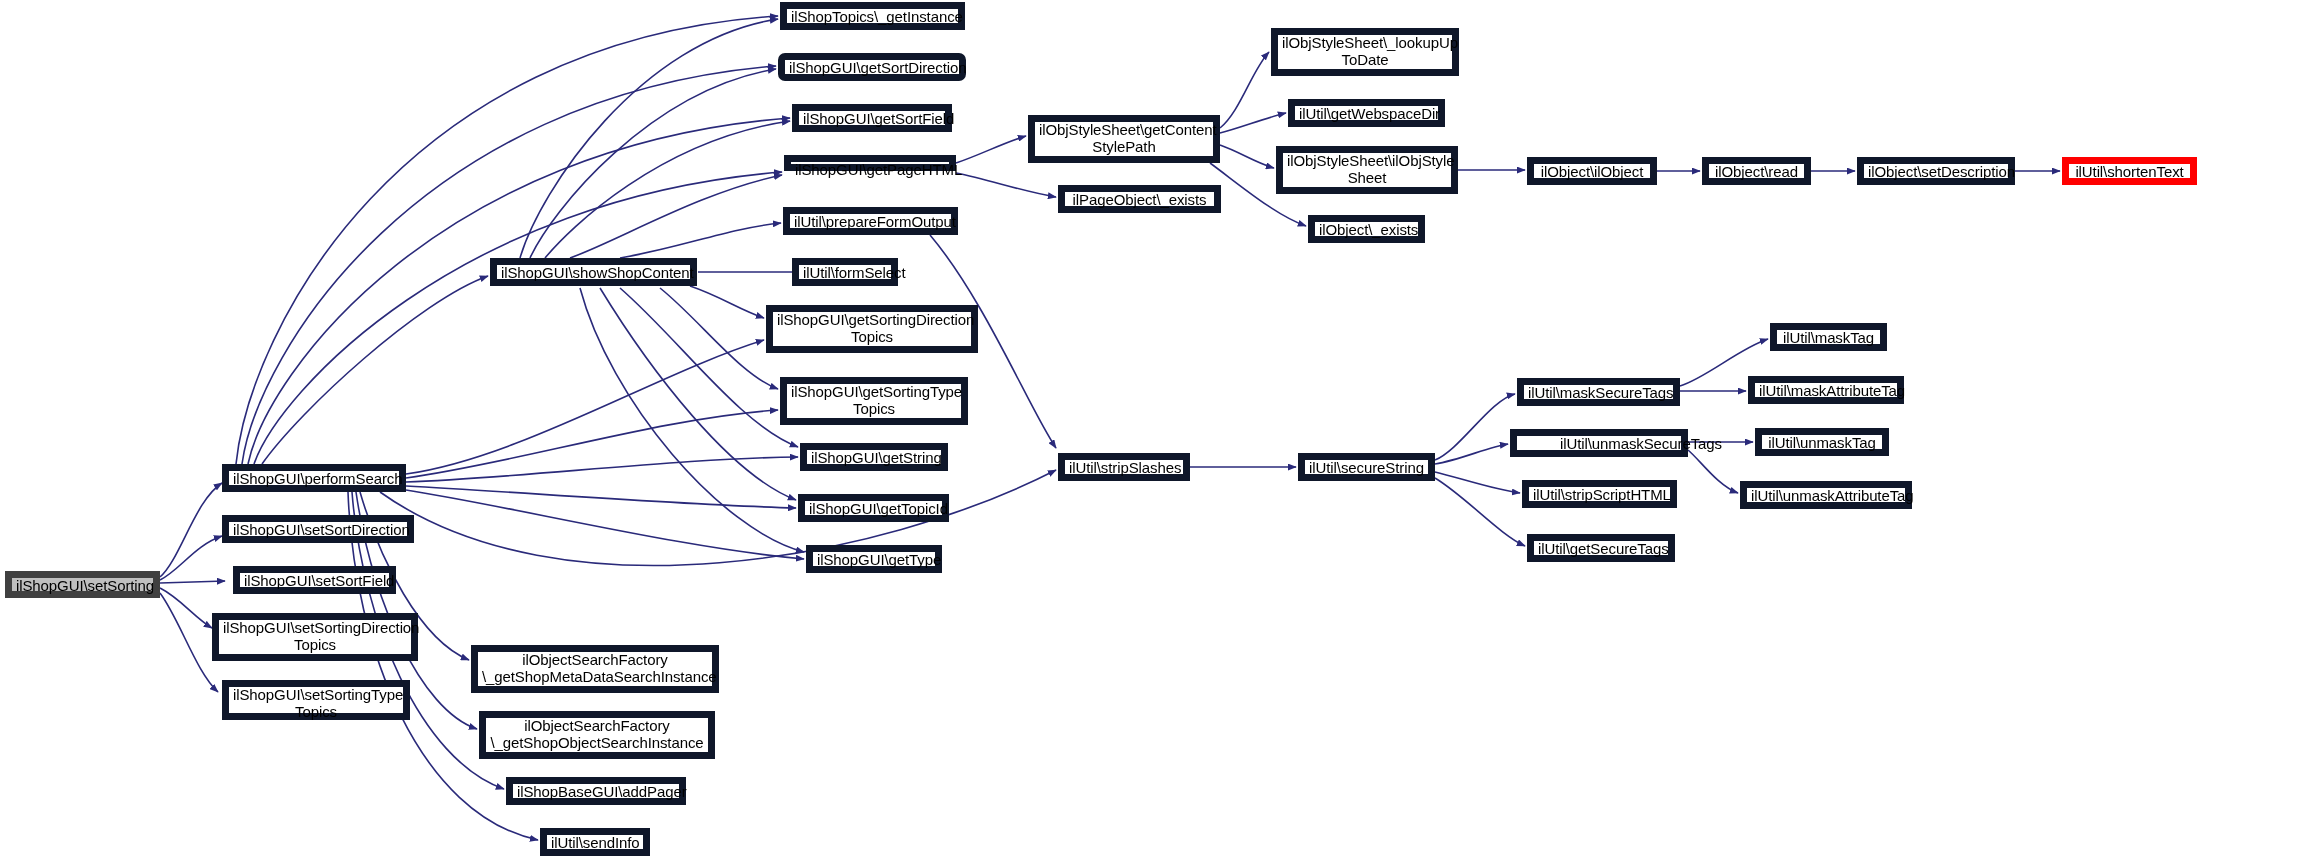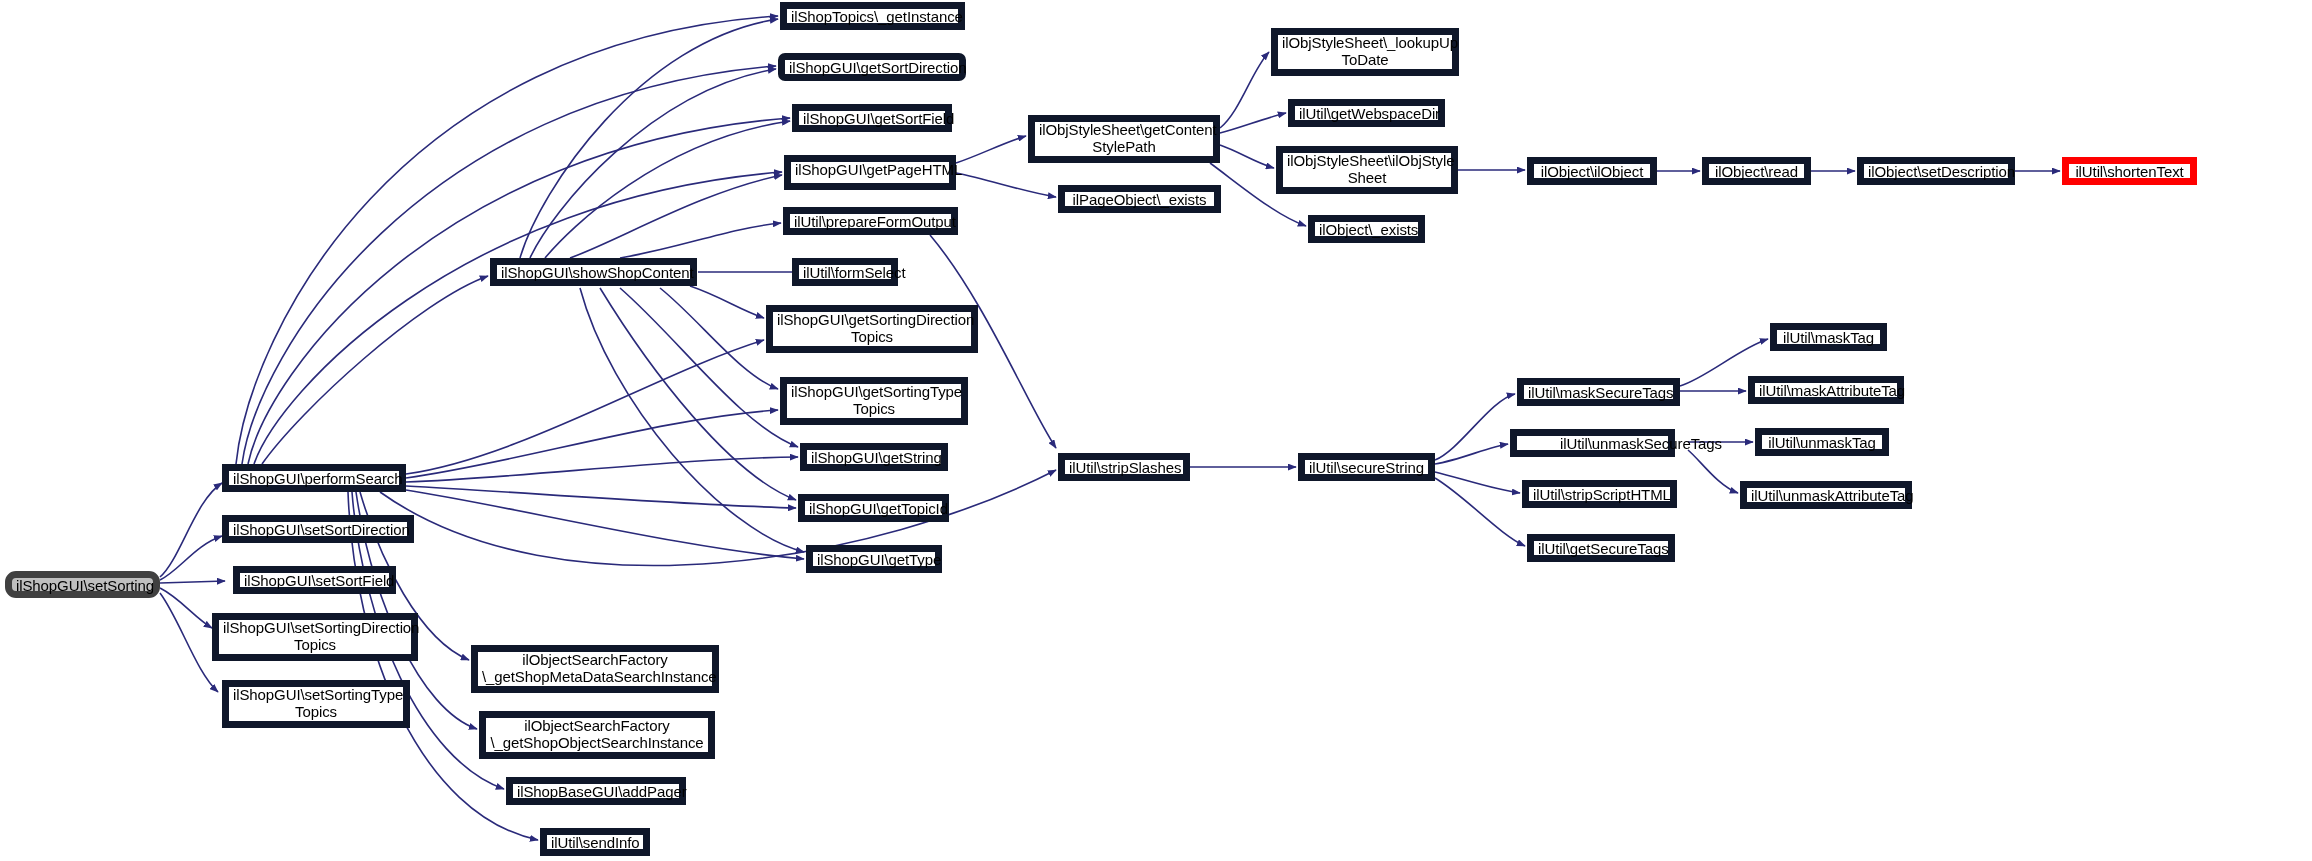--- a/index.html
+++ b/index.html
@@ -42,21 +42,20 @@
     color: #000000;
     font-size: 15px;
     line-height: 1.12;
     letter-spacing: -0.1px;
     white-space: pre-line;
     padding: 0 4px;
   }
   .gnode.root {
     background: #bfbfbf;
     border-color: #404040;
-    border-radius: 11px;
   }
   .gnode.highlight {
     border-color: #ff0000;
     background: #ffffff;
   }
   .gnode .lbl {
     display: block;
     width: 100%;
   }
 </style>
@@ -124,27 +123,27 @@
         <path d="M 1688 450 C 1700 460, 1718 486, 1738 493" fill="none" stroke="#2a2a7a" stroke-width="1.6" marker-end="url(#arrowhead)"></path>
       </g>
   </svg>
   <div id="node-layer">
       <div class="gnode root" style="left: 5px; top: 571px; width: 155px; height: 27px;"><span class="lbl">ilShopGUI\setSorting</span></div>
       <div class="gnode" style="left: 222px; top: 464px; width: 184px; height: 28px;"><span class="lbl">ilShopGUI\performSearch</span></div>
       <div class="gnode" style="left: 222px; top: 515px; width: 192px; height: 28px;"><span class="lbl">ilShopGUI\setSortDirection</span></div>
       <div class="gnode" style="left: 233px; top: 566px; width: 163px; height: 28px;"><span class="lbl">ilShopGUI\setSortField</span></div>
       <div class="gnode" style="left: 212px; top: 613px; width: 206px; height: 48px;"><span class="lbl">ilShopGUI\setSortingDirection
 Topics</span></div>
-      <div class="gnode" style="left: 222px; top: 680px; width: 188px; height: 48px;"><span class="lbl">ilShopGUI\setSortingType
+      <div class="gnode" style="left: 222px; top: 680px; width: 188px; height: 40px;"><span class="lbl">ilShopGUI\setSortingType
 Topics</span></div>
       <div class="gnode" style="left: 490px; top: 258px; width: 207px; height: 28px;"><span class="lbl">ilShopGUI\showShopContent</span></div>
       <div class="gnode" style="left: 780px; top: 2px; width: 185px; height: 28px;"><span class="lbl">ilShopTopics\_getInstance</span></div>
       <div class="gnode" style="left: 778px; top: 53px; width: 188px; height: 28px; border-radius: 7px;"><span class="lbl">ilShopGUI\getSortDirection</span></div>
       <div class="gnode" style="left: 792px; top: 104px; width: 160px; height: 28px;"><span class="lbl">ilShopGUI\getSortField</span></div>
-      <div class="gnode" style="left: 784px; top: 155px; width: 172px; height: 35px;"><span class="lbl">ilShopGUI\getPageHTML</span></div>
+      <div class="gnode" style="left: 784px; top: 155px; width: 172px; height: 16px;"><span class="lbl">ilShopGUI\getPageHTML</span></div>
       <div class="gnode" style="left: 783px; top: 207px; width: 175px; height: 28px;"><span class="lbl">ilUtil\prepareFormOutput</span></div>
       <div class="gnode" style="left: 792px; top: 258px; width: 106px; height: 28px;"><span class="lbl">ilUtil\formSelect</span></div>
       <div class="gnode" style="left: 766px; top: 305px; width: 212px; height: 48px;"><span class="lbl">ilShopGUI\getSortingDirection
 Topics</span></div>
       <div class="gnode" style="left: 780px; top: 377px; width: 188px; height: 48px;"><span class="lbl">ilShopGUI\getSortingType
 Topics</span></div>
       <div class="gnode" style="left: 800px; top: 443px; width: 148px; height: 28px;"><span class="lbl">ilShopGUI\getString</span></div>
       <div class="gnode" style="left: 798px; top: 494px; width: 151px; height: 28px;"><span class="lbl">ilShopGUI\getTopicId</span></div>
       <div class="gnode" style="left: 806px; top: 545px; width: 136px; height: 28px;"><span class="lbl">ilShopGUI\getType</span></div>
       <div class="gnode" style="left: 471px; top: 645px; width: 248px; height: 48px;"><span class="lbl">ilObjectSearchFactory
@@ -162,21 +161,21 @@
       <div class="gnode" style="left: 1276px; top: 146px; width: 182px; height: 48px;"><span class="lbl">ilObjStyleSheet\ilObjStyle
 Sheet</span></div>
       <div class="gnode" style="left: 1308px; top: 215px; width: 117px; height: 28px;"><span class="lbl">ilObject\_exists</span></div>
       <div class="gnode" style="left: 1527px; top: 157px; width: 130px; height: 28px;"><span class="lbl">ilObject\ilObject</span></div>
       <div class="gnode" style="left: 1702px; top: 157px; width: 109px; height: 28px;"><span class="lbl">ilObject\read</span></div>
       <div class="gnode" style="left: 1857px; top: 157px; width: 158px; height: 28px;"><span class="lbl">ilObject\setDescription</span></div>
       <div class="gnode highlight" style="left: 2062px; top: 157px; width: 135px; height: 28px;"><span class="lbl">ilUtil\shortenText</span></div>
       <div class="gnode" style="left: 1058px; top: 453px; width: 132px; height: 28px;"><span class="lbl">ilUtil\stripSlashes</span></div>
       <div class="gnode" style="left: 1298px; top: 453px; width: 137px; height: 28px;"><span class="lbl">ilUtil\secureString</span></div>
       <div class="gnode" style="left: 1517px; top: 378px; width: 163px; height: 28px;"><span class="lbl">ilUtil\maskSecureTags</span></div>
-      <div class="gnode" style="left: 1510px; top: 429px; width: 165px; height: 28px; padding-left: 43px;"><span class="lbl">ilUtil\unmaskSecureTags</span></div>
+      <div class="gnode" style="left: 1510px; top: 429px; width: 178px; height: 28px; padding-left: 43px;"><span class="lbl">ilUtil\unmaskSecureTags</span></div>
       <div class="gnode" style="left: 1522px; top: 480px; width: 155px; height: 28px;"><span class="lbl">ilUtil\stripScriptHTML</span></div>
       <div class="gnode" style="left: 1527px; top: 534px; width: 148px; height: 28px;"><span class="lbl">ilUtil\getSecureTags</span></div>
       <div class="gnode" style="left: 1770px; top: 323px; width: 117px; height: 28px;"><span class="lbl">ilUtil\maskTag</span></div>
       <div class="gnode" style="left: 1748px; top: 376px; width: 156px; height: 28px;"><span class="lbl">ilUtil\maskAttributeTag</span></div>
       <div class="gnode" style="left: 1755px; top: 428px; width: 134px; height: 28px;"><span class="lbl">ilUtil\unmaskTag</span></div>
       <div class="gnode" style="left: 1740px; top: 481px; width: 172px; height: 28px;"><span class="lbl">ilUtil\unmaskAttributeTag</span></div>
     </div>
 </div>
 
 </body></html>

